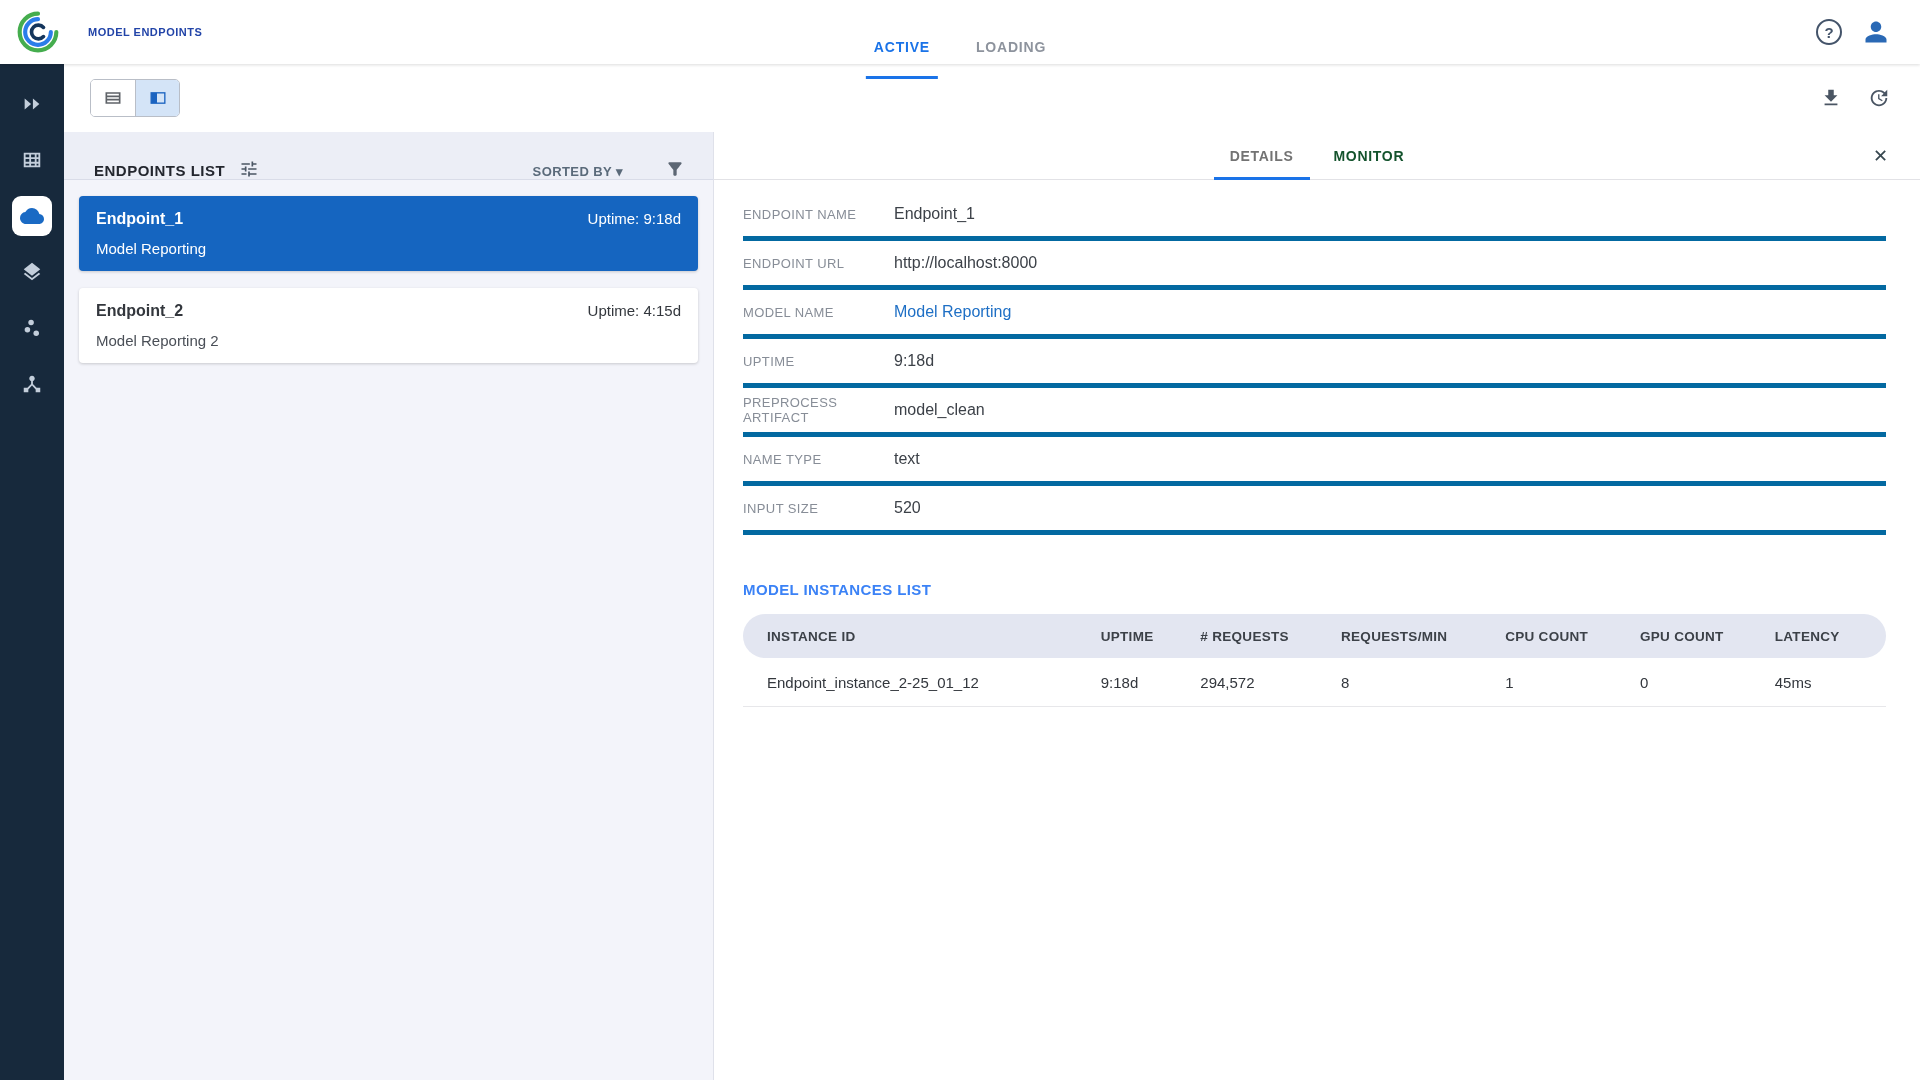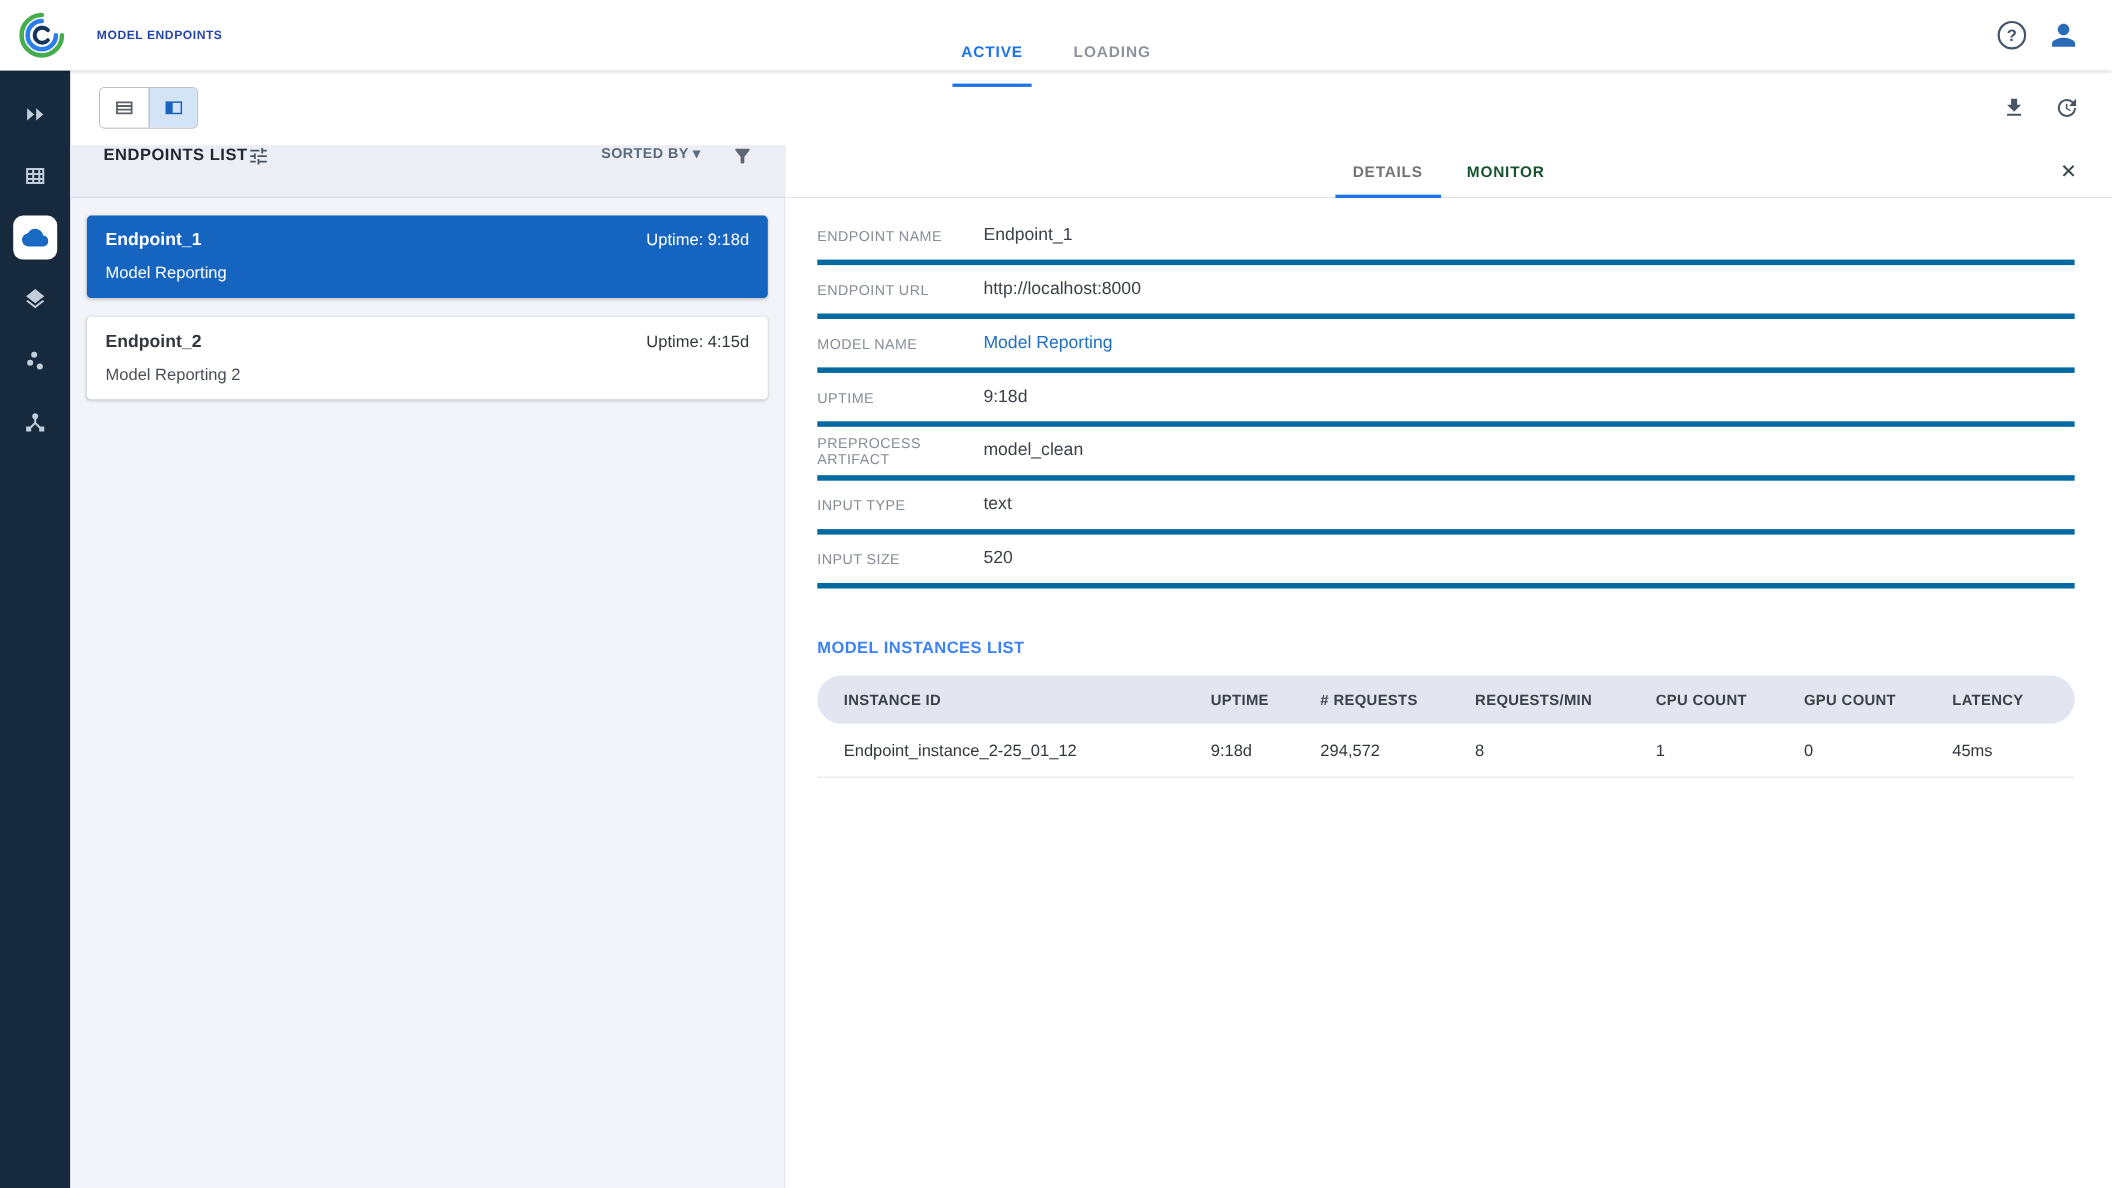--- a/index.html
+++ b/index.html
@@ -49,21 +49,21 @@
   .toggle-btn.selected { background:#d4e4f7; color:#1a63c0; }
   .toolbar-right { margin-left:auto; display:flex; align-items:center; gap:26px; color:#4a5563; }
   .tool-icon { cursor:pointer; display:flex; }
 
   
   .panels { flex:1; display:flex; min-height:0; }
 
   .endpoints-panel { width:650px; flex-shrink:0; background:#f3f4fa;
                      border-right:1px solid #dfe1ea; display:flex; flex-direction:column; }
   .ep-header { height:48px; background:#eceef6; border-bottom:1px solid #d9dce8;
-               display:flex; align-items:flex-start; padding:0 28px 0 30px; }
+               display:flex; align-items:flex-end; padding:0 28px 0 30px; gap:14px; }
   .ep-title { font-size:15px; font-weight:bold; letter-spacing:.5px; color:#23262e; }
   .tune { color:#4a5563; display:flex; cursor:pointer; }
   .sorted-by { margin-left:auto; display:flex; align-items:center; gap:4px; cursor:pointer;
                font-size:13px; font-weight:bold; letter-spacing:.4px; color:#5a6a7a; }
   .caret { font-size:13px; color:#5a6a7a; }
   .funnel { margin-left:28px; color:#5d6774; display:flex; cursor:pointer; }
 
   .ep-list { padding:16px 15px; display:flex; flex-direction:column; gap:17px; overflow:auto; }
   .ep-card { background:#fff; border-radius:4px; box-shadow:0 1px 3px rgba(0,0,0,.18);
              padding:14px 17px; cursor:pointer; }
@@ -275,21 +275,21 @@
           </div>
           <div class="field-row">
             <div class="field-label">UPTIME</div>
             <div class="field-value">9:18d</div>
           </div>
           <div class="field-row">
             <div class="field-label">PREPROCESS ARTIFACT</div>
             <div class="field-value">model_clean</div>
           </div>
           <div class="field-row">
-            <div class="field-label">INPUT TYPE</div>
+            <div class="field-label">NAME TYPE</div>
             <div class="field-value">text</div>
           </div>
           <div class="field-row">
             <div class="field-label">INPUT SIZE</div>
             <div class="field-value">520</div>
           </div>
 
           <div class="section-title">MODEL INSTANCES LIST</div>
 
           <div class="inst-table">

